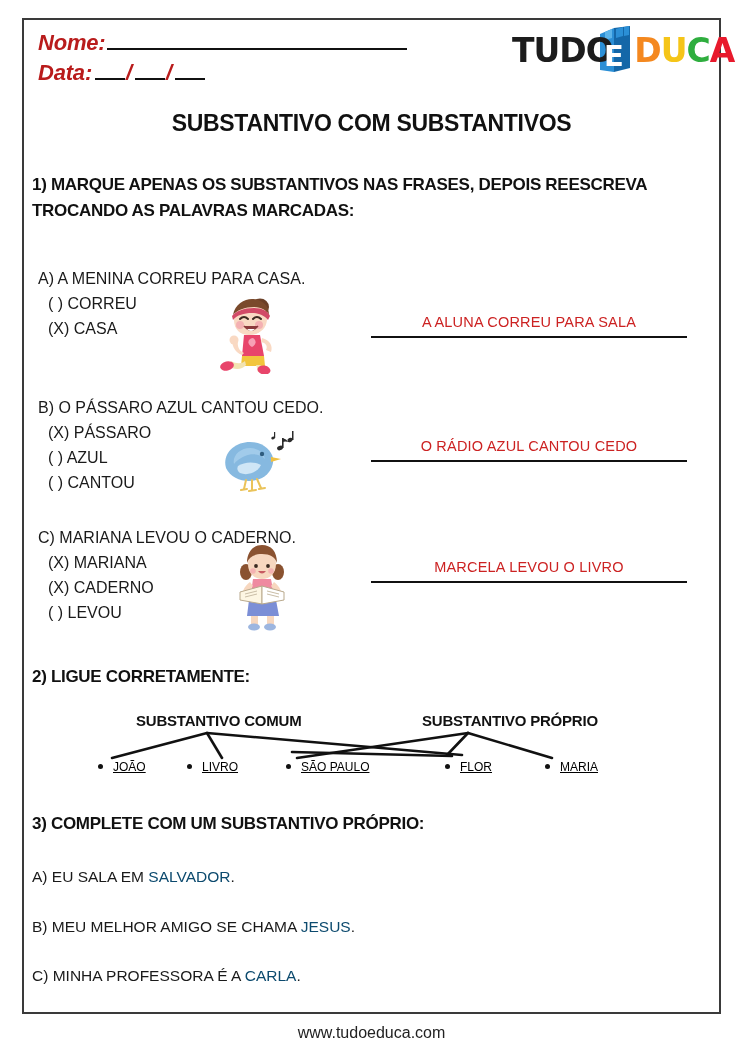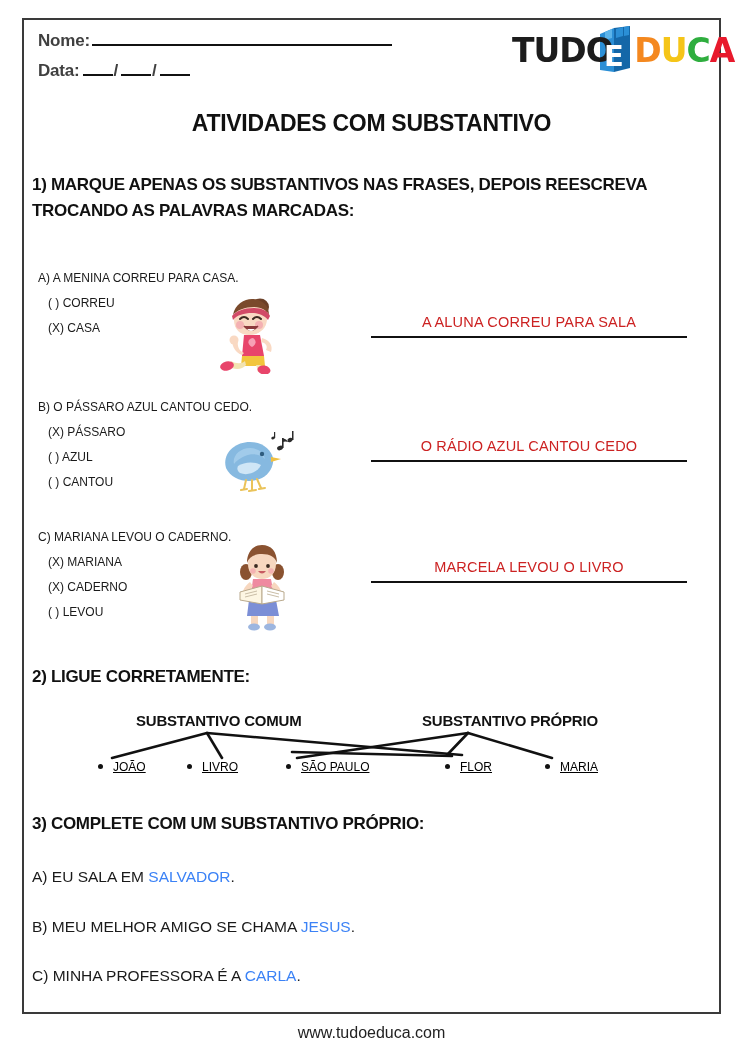--- a/index.html
+++ b/index.html
@@ -36,24 +36,25 @@
     position: absolute;
     left: 38px;
     top: 30px;
     width: 670px;
     height: 66px;
   }
   .name-row, .date-row {
     position: absolute;
     left: 0;
     font-weight: bold;
-    font-size: 17px;
-    color: #404040;
+    font-size: 22px;
+    color: #b91c1c;
     letter-spacing: -0.2px;
     white-space: nowrap;
+    font-style: italic;
   }
   .name-row { top: 0px; }
   .date-row { top: 30px; }
   .blank-line {
     display: inline-block;
     border-bottom: 2px solid #111;
     height: 14px;
     vertical-align: baseline;
   }
   .nm-line { width: 300px; margin-left: 2px; }
@@ -123,21 +124,21 @@
   }
   #q1-head { left: 32px; top: 172px; width: 660px; }
   #q2-head { left: 32px; top: 664px; }
   #q3-head { left: 32px; top: 811px; }
 
   
   .ex {
     position: absolute;
     left: 38px;
     width: 340px;
-    font-size: 12px;
+    font-size: 16px;
     color: #1a1a1a;
     line-height: 25px;
   }
   .ex .sent { display: block; }
   .ex .opt { display: block; padding-left: 10px; }
   #exA { top: 266px; }
   #exB { top: 395px; }
   #exC { top: 525px; }
 
   
@@ -221,21 +222,21 @@
   }
 
   
   .fill {
     position: absolute;
     left: 32px;
     font-size: 15.5px;
     color: #1a1a1a;
     white-space: nowrap;
   }
-  .fill .ans { color: #3b82f6; }
+  .fill .ans { color: #0c4a6e; }
   #fillA { top: 868px; }
   #fillB { top: 918px; }
   #fillC { top: 967px; }
 
   
   .footer {
     position: absolute;
     left: 0;
     top: 1024px;
     width: 743px;
@@ -266,21 +267,21 @@
       <path d="M18 2 L34 0 L34 42 L18 46 Z" fill="#1467a8"></path>
       <path d="M9 6 L16 3 L16 12 L9 14 Z" fill="#5cb4ea"></path>
       <path d="M20 3 L27 1 L27 10 L20 12 Z" fill="#2b8fd6"></path>
       <path d="M28 1 L33 0 L33 9 L28 10 Z" fill="#2b8fd6"></path>
       <rect x="10" y="18" width="20" height="26" fill="#ffffff" opacity="0"></rect>
     </svg>
     <div class="logo-e">E</div>
     <div class="logo-text"><span class="lg-tudo">TUDO</span><span style="visibility:hidden">E</span><span class="lg-d">D</span><span class="lg-u">U</span><span class="lg-c">C</span><span class="lg-a">A</span></div>
   </div>
 
-  <div class="title">ATIVIDADES COM SUBSTANTIVO</div>
+  <div class="title">SUBSTANTIVO COM SUBSTANTIVOS</div>
 
   <div class="q-head" id="q1-head">1) MARQUE APENAS OS SUBSTANTIVOS NAS FRASES, DEPOIS REESCREVA TROCANDO AS PALAVRAS MARCADAS:</div>
 
   <div class="ex" id="exA">
     <span class="sent">A) A MENINA CORREU PARA CASA.</span>
     <span class="opt">(  ) CORREU</span>
     <span class="opt">(X) CASA</span>
   </div>
 
   <div class="ex" id="exB">

